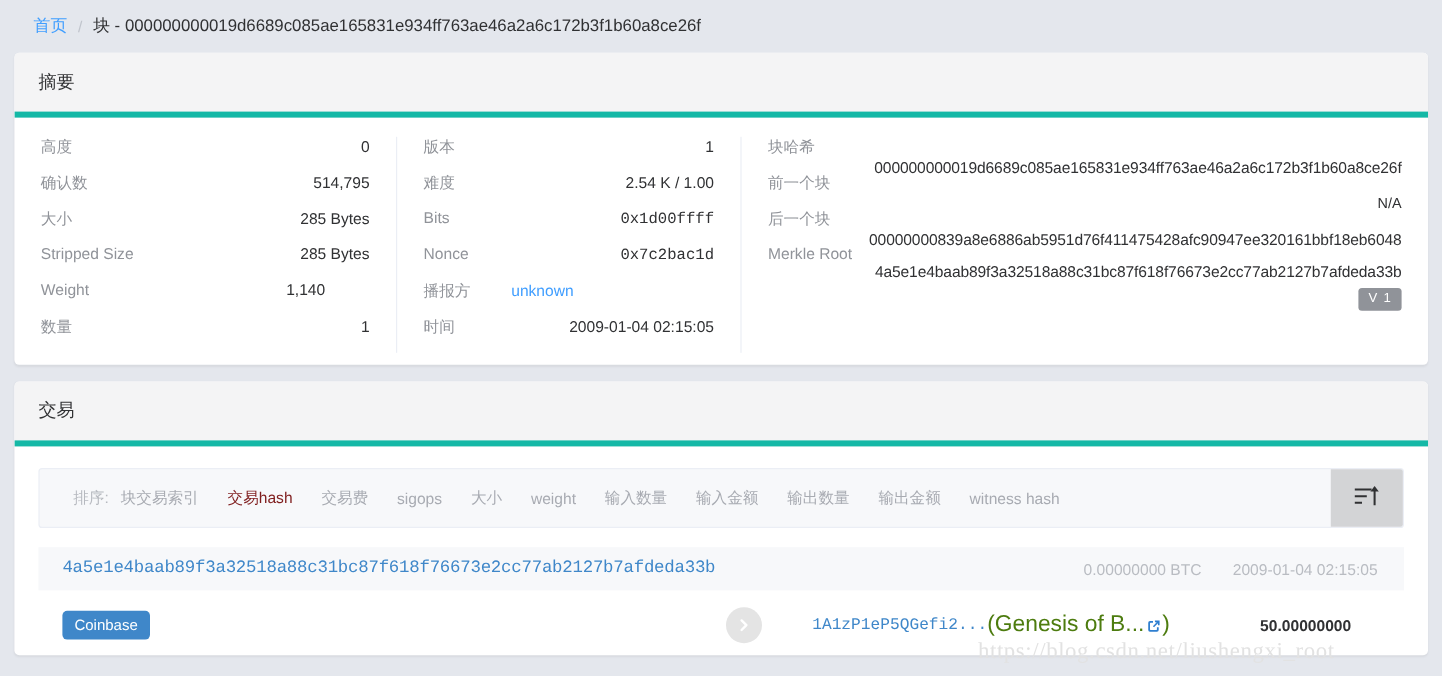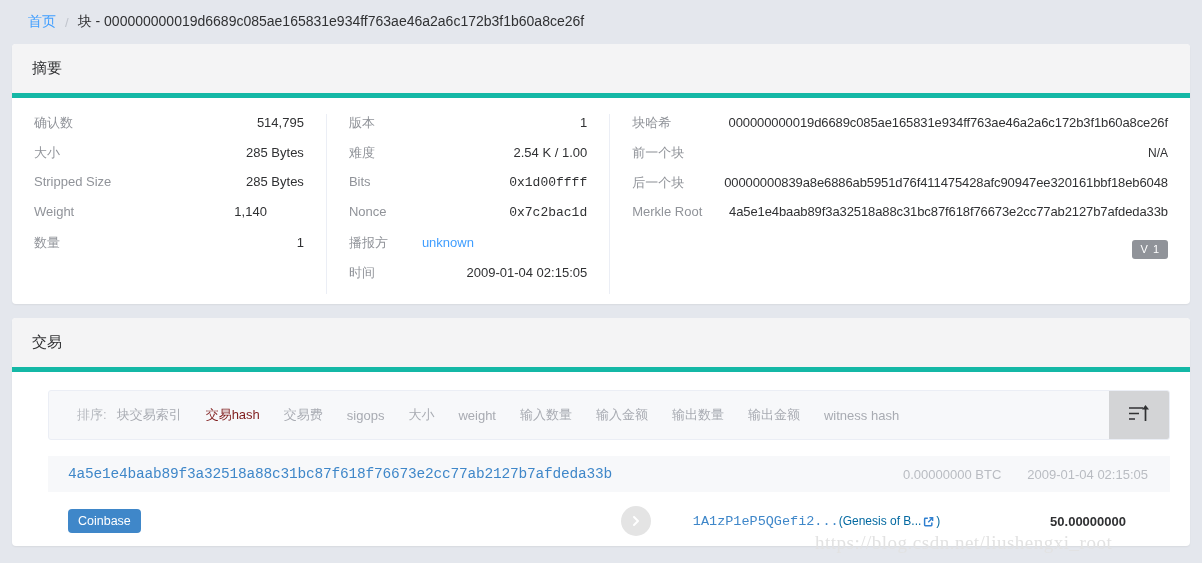--- a/index.html
+++ b/index.html
@@ -74,21 +74,21 @@
     margin-left: auto;
     text-align: right;
     color: #303133;
     font-size: 13px;
     white-space: nowrap;
   }
   .row .v.link { color: #409eff; cursor: pointer; margin-left: 34px; }
   .row .v.na   { color: #303133; font-size: 12px; }
 
   
-  .sum-col.c3 .row { align-items: baseline; }
+  .sum-col.c3 .row { align-items: baseline; flex-direction: column; }
   .sum-col.c3 .k { width: 92px; flex: none; }
   .sum-col.c3 .v { margin-left: auto; }
   .hashlink {
     color: #409eff;
     font-size: 12.5px;
     cursor: pointer;
     letter-spacing: -0.1px;
   }
   .hashplain {
     color: #606266;
@@ -106,21 +106,21 @@
     color: #fff;
     font-size: 11px;
     border-radius: 3px;
     padding: 3px 8px;
     letter-spacing: 1px;
     display: inline-block;
     line-height: 13px;
   }
 
   
-  .tx-body { padding: 18px 20px 0 20px; margin-left: 16px; }
+  .tx-body { padding: 18px 20px 0 20px; }
   .sortbar {
     display: flex;
     align-items: stretch;
     background: #f7f8fa;
     border: 1px solid #ebeef5;
     border-radius: 3px;
     height: 48px;
   }
   .sortbar-items {
     flex: 1;
@@ -196,21 +196,21 @@
     display: flex;
     align-items: center;
     margin-left: 42px;
   }
   .out-addr {
     color: #3f87c9;
     font-family: "Liberation Mono", monospace;
     font-size: 13.5px;
     cursor: pointer;
   }
-  .out-label { color: #0369a1; font-size: 12px; }
+  .out-label { color: #4d7c0f; font-size: 19px; }
   .ext-icon { margin: 0 1px; display: inline-flex; cursor: pointer; vertical-align: -2px; }
   .out-amount {
     margin-left: auto;
     color: #303133;
     font-size: 13px;
     font-weight: bold;
     white-space: nowrap;
   }
   .amount-wrap { margin-left: auto; padding-right: 22px; }
 
@@ -235,20 +235,24 @@
   <span class="bc-sep">/</span>
   <span class="bc-cur">块 - 000000000019d6689c085ae165831e934ff763ae46a2a6c172b3f1b60a8ce26f</span>
 </div>
 
 <div class="card">
   <div class="card-head">摘要</div>
   <div class="card-body">
     <div class="summary">
 
       <div class="sum-col c1">
+        <div class="row">
+          <span class="k">高度</span>
+          <span class="v">0</span>
+        </div>
         <div class="row">
           <span class="k">确认数</span>
           <span class="v">514,795</span>
         </div>
         <div class="row">
           <span class="k">大小</span>
           <span class="v">285 Bytes</span>
         </div>
         <div class="row">
           <span class="k">Stripped Size</span>

